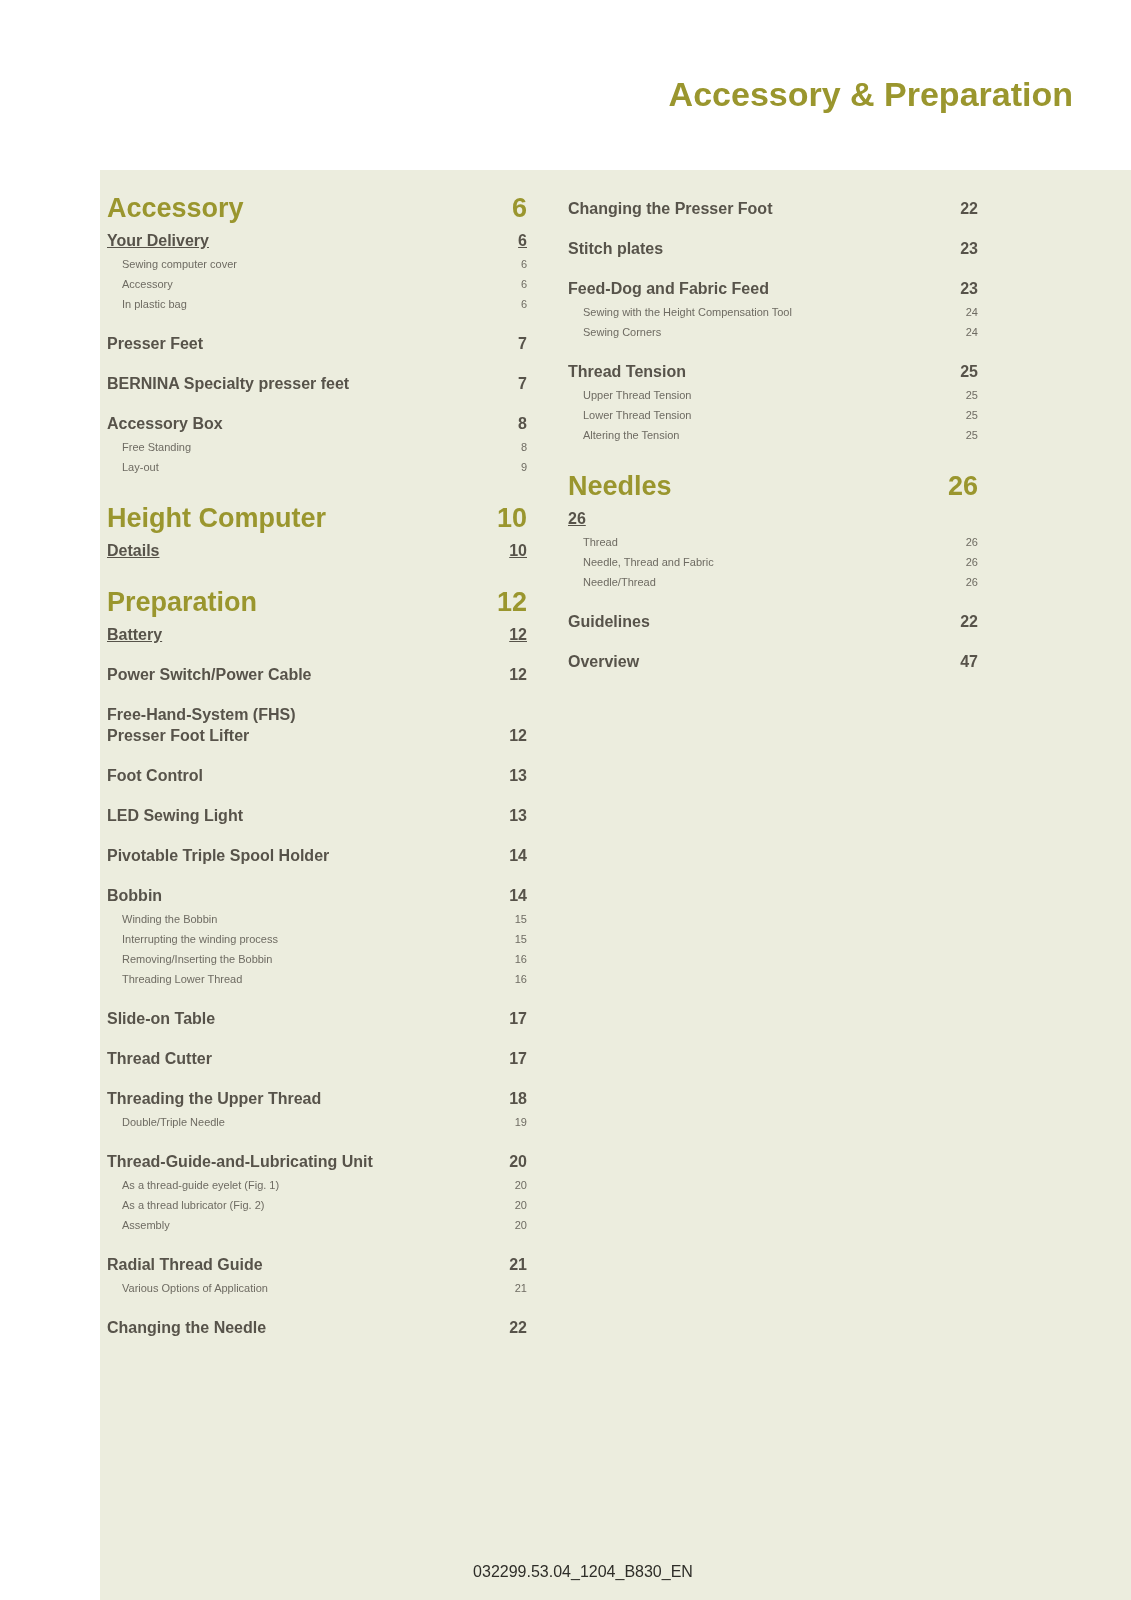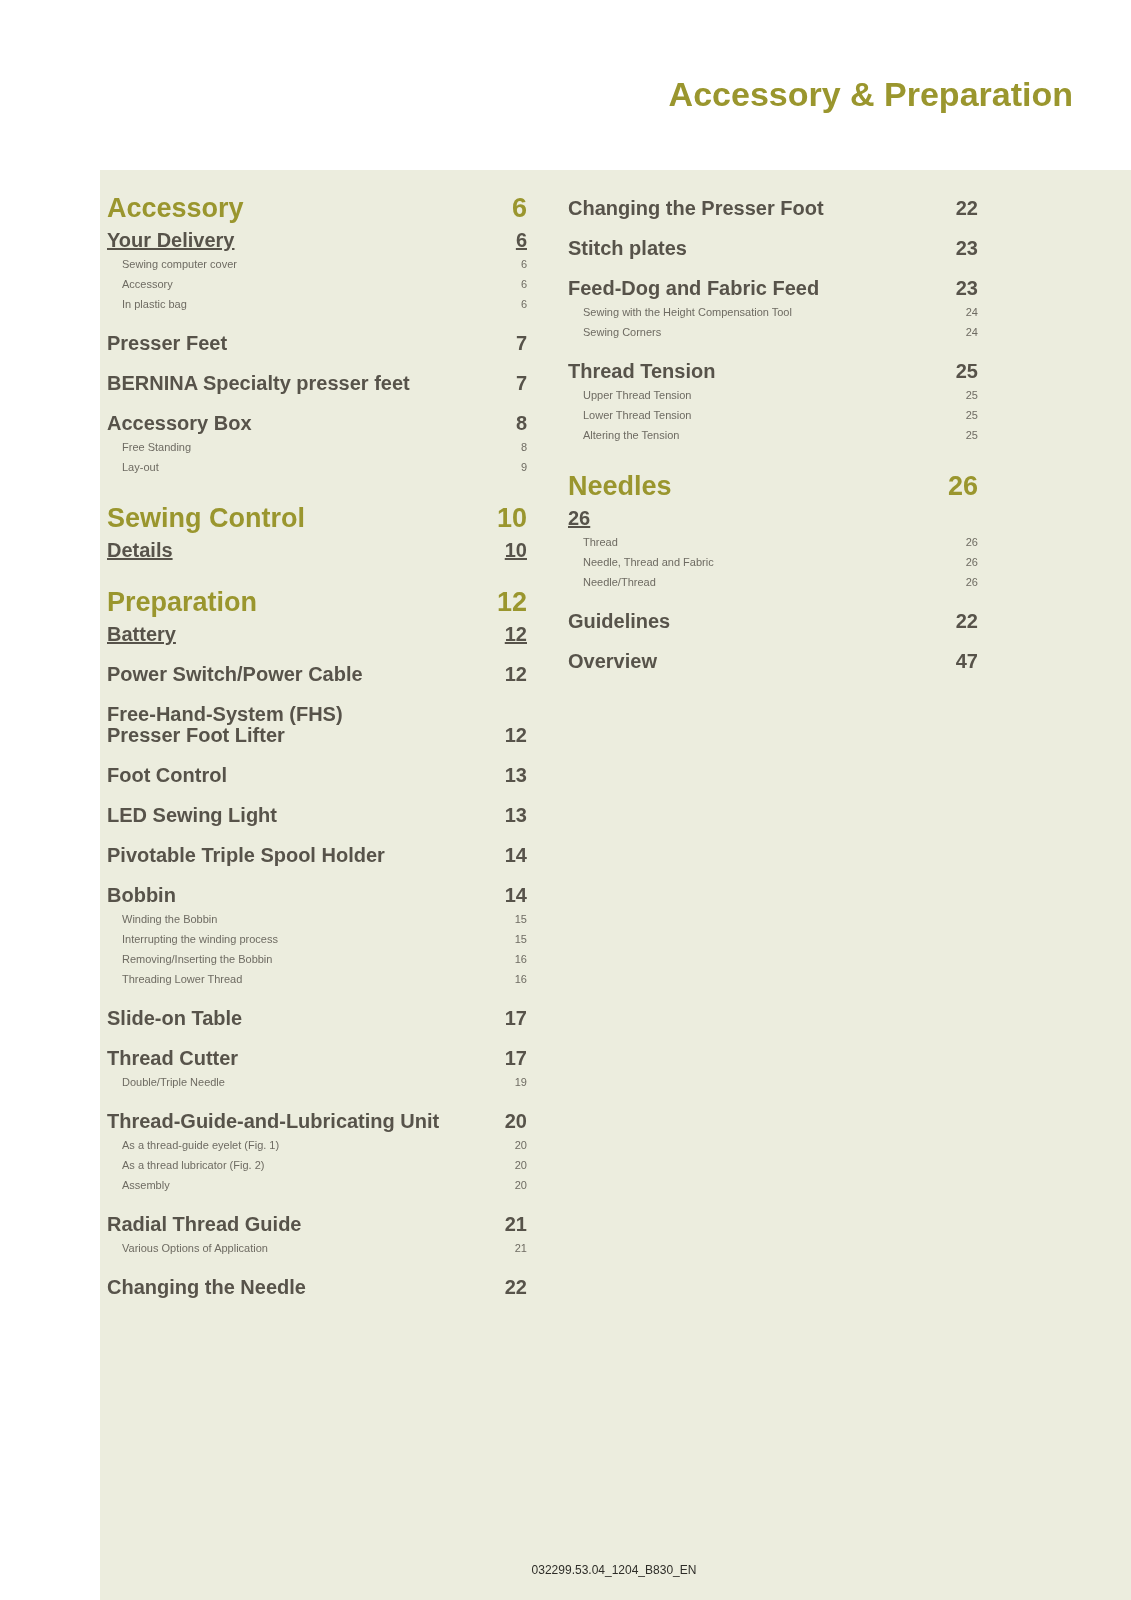--- a/index.html
+++ b/index.html
@@ -46,42 +46,42 @@
   }
   .toc-row .lbl{ white-space:pre-line; }
   .chapter{
     font-size:27px;
     font-weight:bold;
     color:var(--accent);
     margin-top:26px;
     line-height:1.15;
   }
   .section{
-    font-size:20px;
+    font-size:16px;
     font-weight:bold;
     color:var(--ink);
     margin-top:19px;
     line-height:21px;
   }
   .sub{
     font-size:11px;
     color:var(--ink-light);
     margin-top:0;
     line-height:20px;
   }
   .sub .lbl{ padding-left:15px; }
   .section + .sub, .chapter + .sub{ margin-top:3px; }
   .chapter + .section{ margin-top:6px;text-decoration:underline; }
   .toc-row:first-child{ margin-top:0; }
   .footer-code{
     position:absolute;
     top:1563px;
-    left:614px;
+    left:583px;
     transform:translateX(-50%);
-    font-size:12px;
+    font-size:16px;
     color:var(--footer-ink);
     white-space:nowrap;
   }
 </style>
 </head>
 <body>
 
 <div class="page-title">Accessory &amp; Preparation</div>
 
 <div class="toc-panel"></div>
@@ -121,21 +121,21 @@
     </div>
     <div class="toc-row sub">
       <span class="lbl">Free Standing</span>
       <span class="pg">8</span>
     </div>
     <div class="toc-row sub">
       <span class="lbl">Lay-out</span>
       <span class="pg">9</span>
     </div>
     <div class="toc-row chapter">
-      <span class="lbl">Sewing Control</span>
+      <span class="lbl">Height Computer</span>
       <span class="pg">10</span>
     </div>
     <div class="toc-row section">
       <span class="lbl">Details</span>
       <span class="pg">10</span>
     </div>
     <div class="toc-row chapter">
       <span class="lbl">Preparation</span>
       <span class="pg">12</span>
     </div>
@@ -185,20 +185,24 @@
       <span class="pg">16</span>
     </div>
     <div class="toc-row section">
       <span class="lbl">Slide-on Table</span>
       <span class="pg">17</span>
     </div>
     <div class="toc-row section">
       <span class="lbl">Thread Cutter</span>
       <span class="pg">17</span>
     </div>
+    <div class="toc-row section">
+      <span class="lbl">Threading the Upper Thread</span>
+      <span class="pg">18</span>
+    </div>
     <div class="toc-row sub">
       <span class="lbl">Double/Triple Needle</span>
       <span class="pg">19</span>
     </div>
     <div class="toc-row section">
       <span class="lbl">Thread-Guide-and-Lubricating Unit</span>
       <span class="pg">20</span>
     </div>
     <div class="toc-row sub">
       <span class="lbl">As a thread-guide eyelet (Fig. 1)</span>

